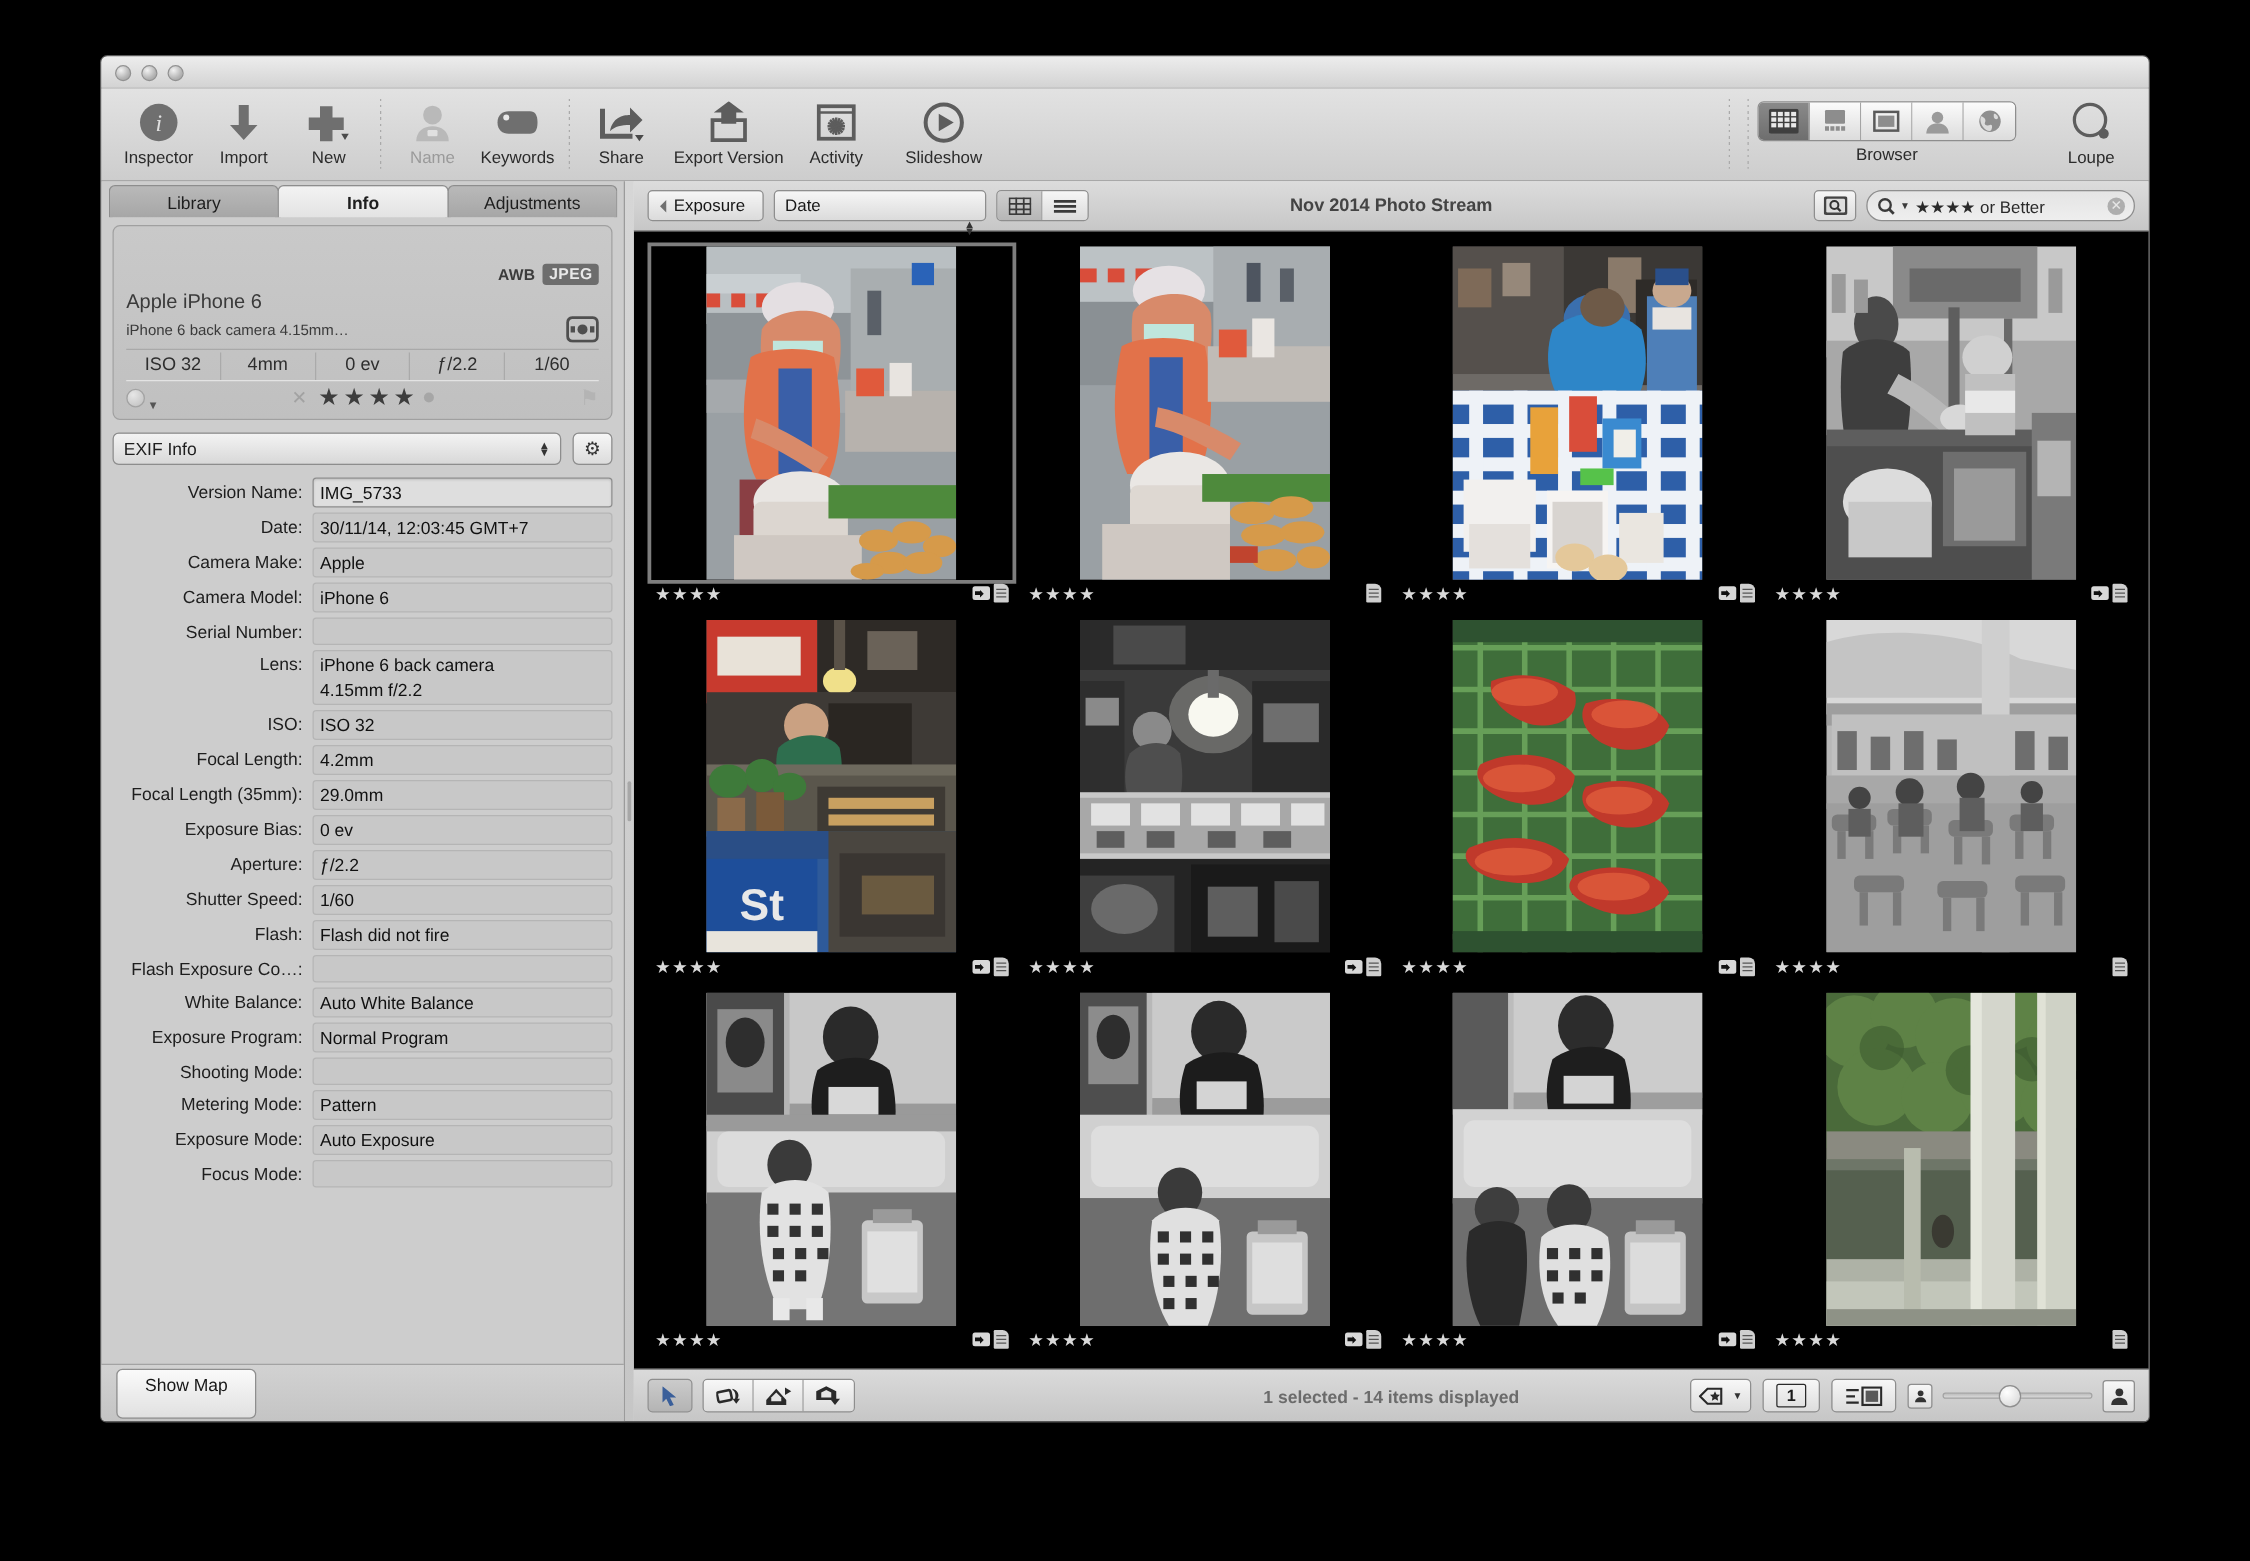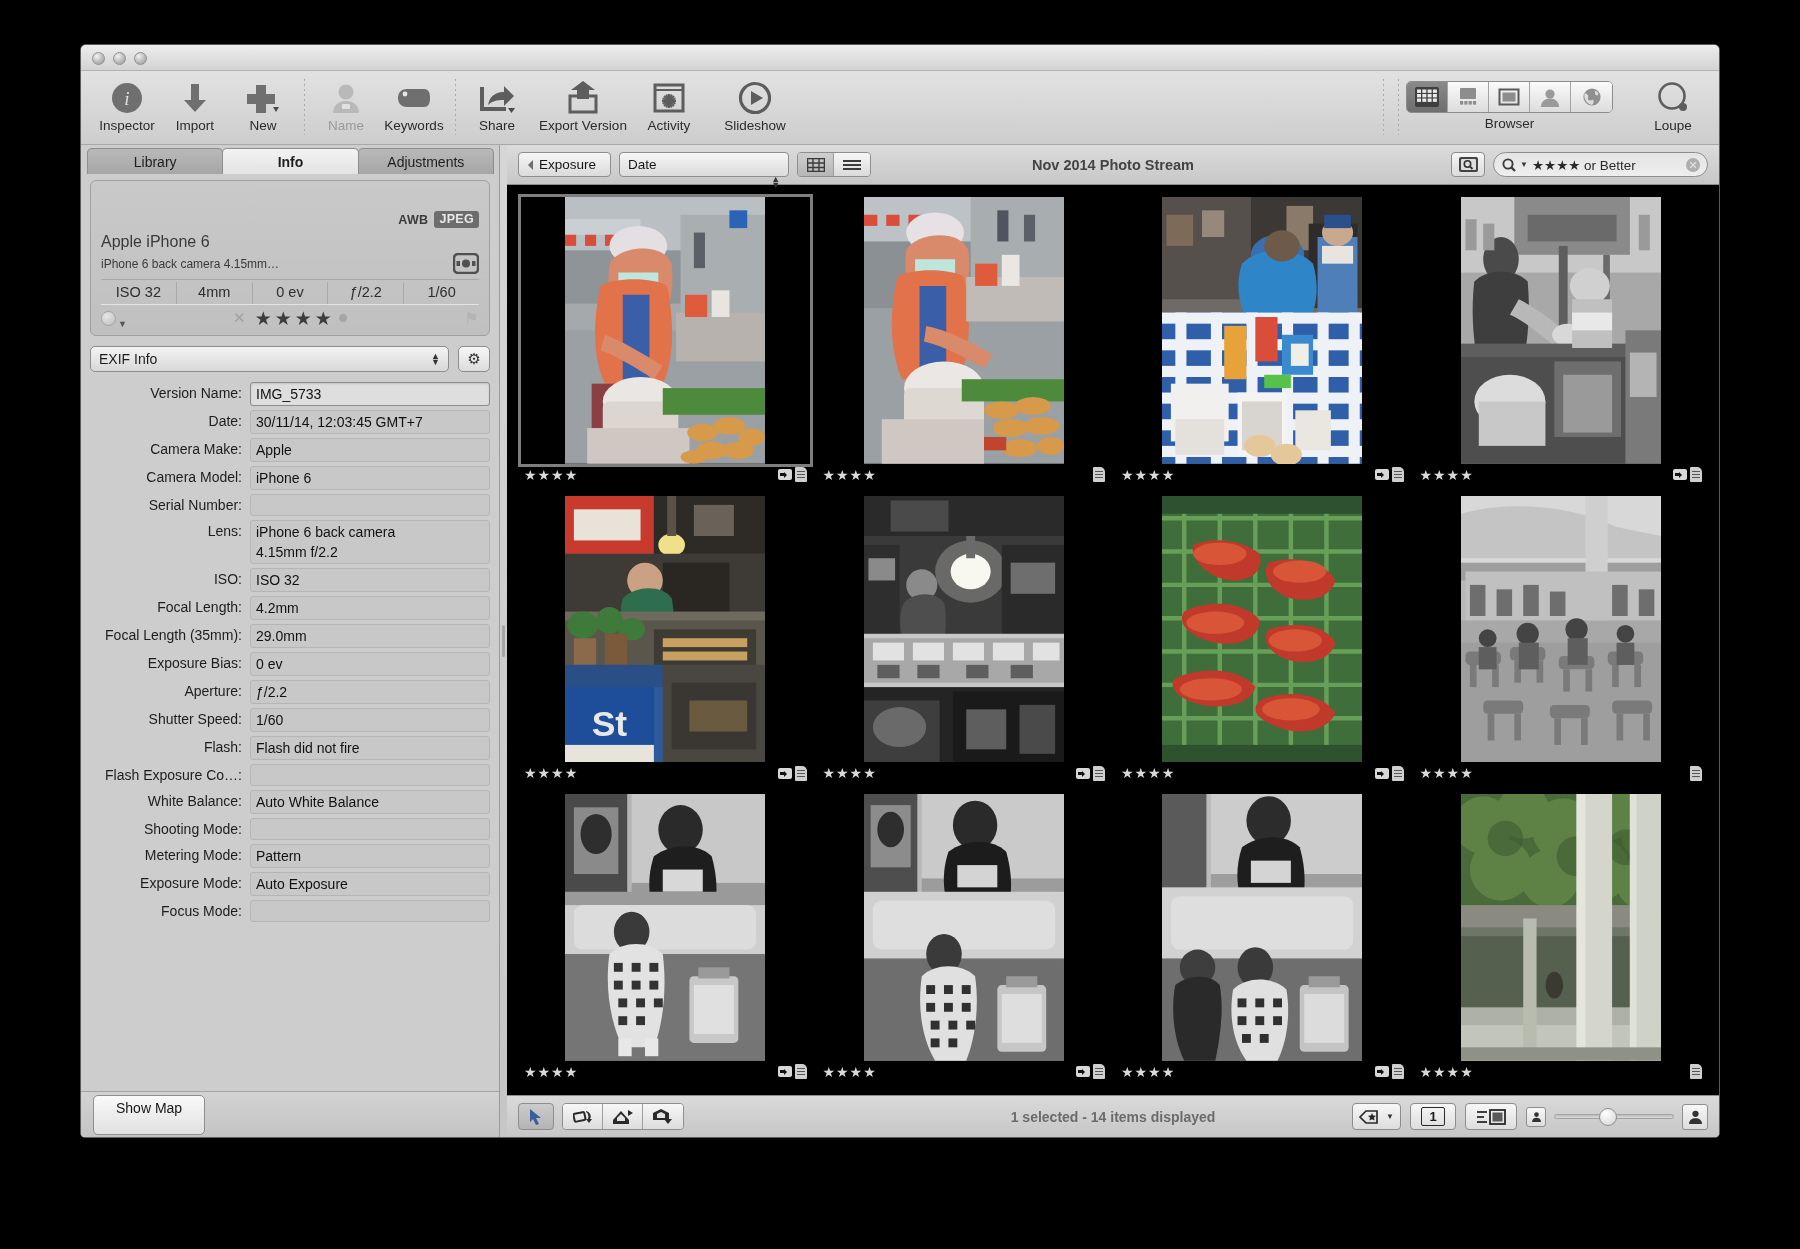--- a/index.html
+++ b/index.html
@@ -672,20 +672,24 @@
             <div class="field-label">Flash:</div>
             <div class="field-value">Flash did not fire</div>
           </div>
         <div class="field">
             <div class="field-label">Flash Exposure Co…:</div>
             <div class="field-value"></div>
           </div>
         <div class="field">
             <div class="field-label">White Balance:</div>
             <div class="field-value">Auto White Balance</div>
+          </div>
+        <div class="field">
+            <div class="field-label">Exposure Program:</div>
+            <div class="field-value">Normal Program</div>
           </div>
         <div class="field">
             <div class="field-label">Shooting Mode:</div>
             <div class="field-value"></div>
           </div>
         <div class="field">
             <div class="field-label">Metering Mode:</div>
             <div class="field-value">Pattern</div>
           </div>
         <div class="field">

